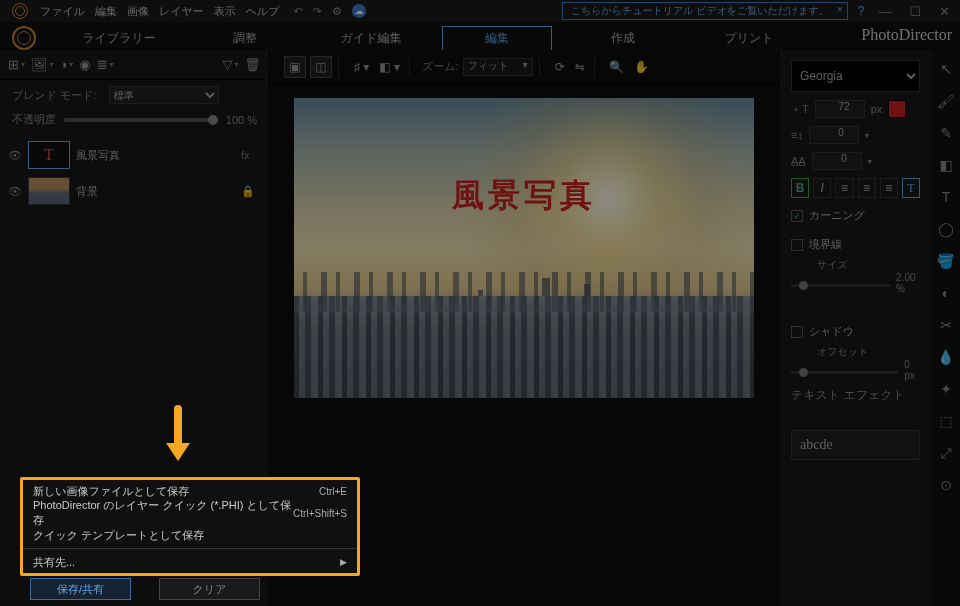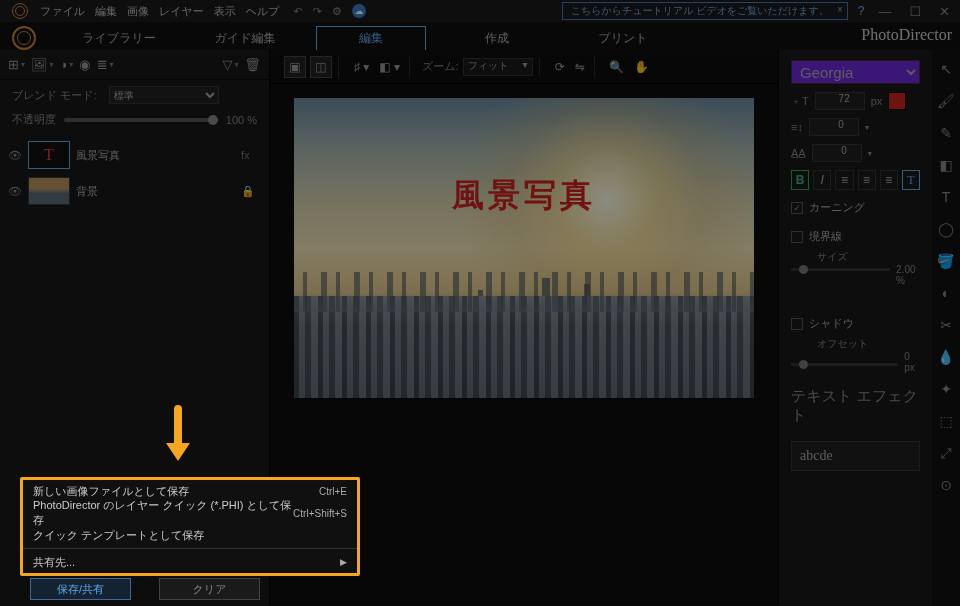--- a/index.html
+++ b/index.html
@@ -78,37 +78,37 @@
   .city::after{ content:""; position:absolute; left:0; right:0; top:-24px; height:40px; background:
     linear-gradient(transparent 50%, rgba(110,120,130,0.5) 100%),
     repeating-linear-gradient(90deg, transparent 0 9px, rgba(60,70,80,0.55) 9px 13px, transparent 13px 27px, rgba(70,80,90,0.6) 27px 33px);
   }
   .tower{ position:absolute; bottom:30%; width:8px; background:rgba(70,80,90,0.7);}
   .canvas-text{ position:absolute; width:100%; text-align:center; top:76px; font-size:32px; font-weight:bold; color:#c22; font-family:"Yu Mincho","MS Mincho",serif; letter-spacing:4px;}
 
   .right-panel{ width:182px; background:#181818; border-left:1px solid #000; padding:6px 0; position:relative;}
   .right-title{ text-align:center; color:#bbb; font-size:12px; padding-bottom:6px;}
   .rp-section{ padding:4px 12px;}
-  .font-select{ width:100%; background:#6d28d9; border:1px solid #333; color:#aaa; height:24px; font-size:15px; padding:0 4px;}
+  .font-select{ width:100%; background:#000000; border:1px solid #333; color:#aaa; height:32px; font-size:12px; padding:0 4px;}
   .rp-row{ display:flex; align-items:center; gap:6px; margin-top:8px; font-size:11px; color:#888;}
   .rp-row .numbox{ background:#1f1f1f; border:1px solid #333; color:#aaa; width:50px; height:18px; font-size:10px; text-align:right; padding:0 14px 0 4px; position:relative;}
   .rp-row .unit{ color:#888;}
   .color-swatch{ width:18px; height:18px; background:#c22; border:1px solid #000;}
   .format-row{ display:flex; gap:4px; margin-top:8px; align-items:center;}
   .fmt-btn{ width:20px; height:20px; border:1px solid #333; background:#1a1a1a; display:flex; align-items:center; justify-content:center; cursor:pointer; font-size:12px;}
   .fmt-btn.bold{ color:#4a8; font-weight:bold; border-color:#3a5;}
   .fmt-btn.italic{ font-style:italic;}
   .fmt-btn.text-t{ margin-left:auto; color:#5fa8e8; border-color:#5fa8e8; font-family:serif;}
   .check-row{ display:flex; align-items:center; gap:6px; margin-top:10px; font-size:11px;}
   .chk{ width:12px; height:12px; border:1px solid #555; background:#1a1a1a; display:inline-flex; align-items:center; justify-content:center; font-size:9px; color:#5a8;}
   .sub-label{ color:#888; font-size:10px;margin-left:26px;}
   .mini-slider{ width:100%; height:3px; background:#333; position:relative; margin-top:4px;}
   .mini-slider .thumb{ position:absolute; left:8px; top:-3px; width:9px; height:9px; background:#777; border-radius:50%;}
   .val-right{ margin-left:auto; color:#888; font-size:10px;}
-  .text-preview{ margin:12px 12px; height:30px; background:#1f1f1f; border:1px solid #333; display:flex; align-items:center; padding:0 8px; font-family:Georgia,serif; color:#aaa; font-size:14px;}
+  .text-preview{ margin:22px 12px; height:30px; background:#1f1f1f; border:1px solid #333; display:flex; align-items:center; padding:0 8px; font-family:Georgia,serif; color:#aaa; font-size:14px;}
 
   .tool-strip{ position:absolute; right:0; top:0; width:28px; height:100%; background:#111; display:flex; flex-direction:column; align-items:center; gap:14px; padding-top:10px;}
   .tool-strip .tool{ color:#888; cursor:pointer; font-size:14px; height:18px; display:flex; align-items:center;}
   .right-panel-inner{ margin-right:28px;}
 
   .bottom-buttons{ position:absolute; bottom:6px; left:10px; width:250px; display:flex; gap:8px; z-index:200;}
   .bottom-btn{ flex:1; height:22px; border:1px solid #3b6a9a; background:#142232; color:#5fa8e8; font-size:11px; display:flex; align-items:center; justify-content:center; cursor:pointer;margin-left:20px;}
   .bottom-btn.secondary{ border-color:#444; background:#1a1a1a; color:#888;}
 
   .context-menu{ position:absolute; left:20px; bottom:30px; width:340px; background:#101010; border:3px solid #f5a623; z-index:200; border-radius:2px;}
@@ -150,20 +150,21 @@
     <span class="win-btn">☐</span>
     <span class="win-btn">✕</span>
   </div>
 </div>
 
 <div class="modetabs">
   <div class="big-logo">
       <div class="big-logo-circle"></div>
     </div>
   <div class="modetab">ライブラリー</div>
+  <div class="modetab">調整</div>
   <div class="modetab">ガイド編集</div>
   <div class="modetab active">編集</div>
   <div class="modetab">作成</div>
   <div class="modetab">プリント</div>
   <div class="brand">PhotoDirector</div>
 </div>
 
 <div class="workspace">
 
   <div class="left-panel">
@@ -270,38 +271,38 @@
         </div>
         <div class="check-row">
           <span class="chk">✓</span>
           <span>カーニング</span>
         </div>
         <div class="check-row" style="margin-top:14px">
           <span class="chk"></span>
           <span>境界線</span>
         </div>
         <div class="sub-label" style="margin-top:6px">サイズ</div>
-        <div style="display:flex; gap:6px;">
+        <div style="display:flex; align-items:center; gap:6px;">
           <div class="mini-slider">
               <div class="thumb"></div>
             </div>
           <span class="val-right">2.00 %</span>
         </div>
         <div class="check-row" style="margin-top:30px">
           <span class="chk"></span>
           <span>シャドウ</span>
         </div>
         <div class="sub-label" style="margin-top:6px">オフセット</div>
         <div style="display:flex; align-items:center; gap:6px;">
           <div class="mini-slider">
               <div class="thumb"></div>
             </div>
           <span class="val-right">0 px</span>
         </div>
-        <div style="margin-top:14px; color:#888; font-size:15px;">テキスト エフェクト</div>
+        <div style="margin-top:6px; color:#888; font-size:12px;">テキスト エフェクト</div>
       </div>
       <div class="text-preview">abcde</div>
     </div>
     <div class="tool-strip">
       <span class="tool">↖</span>
       <span class="tool">🖌</span>
       <span class="tool">✎</span>
       <span class="tool">◧</span>
       <span class="tool">T</span>
       <span class="tool">◯</span>

